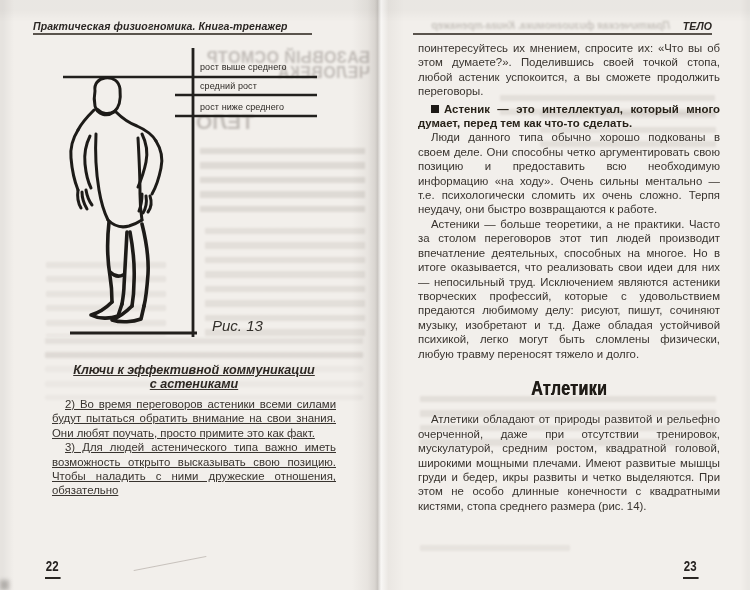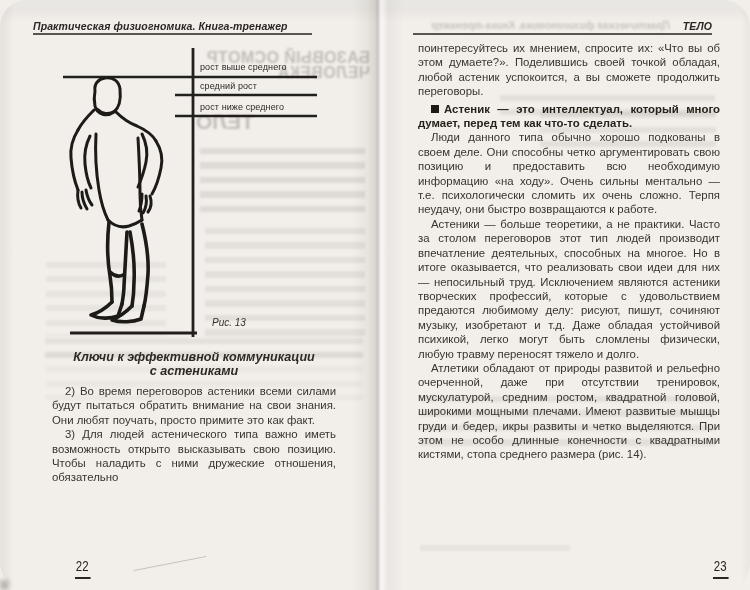--- a/index.html
+++ b/index.html
@@ -9,21 +9,20 @@
     background:#f2efeb;
     position:relative;
   }
   .spread{
     position:absolute;inset:0;
     background:
       linear-gradient(180deg, rgba(0,0,0,.035) 0 10px, rgba(0,0,0,0) 22px),
       linear-gradient(90deg, rgba(0,0,0,.05) 0 3px, rgba(0,0,0,0) 14px),
       linear-gradient(270deg, rgba(0,0,0,.03) 0 2px, rgba(0,0,0,0) 10px),
       #f2efeb;
-    border-radius: 27px;
   }
   .gutter{
     position:absolute;left:352px;top:0;width:52px;height:590px;
     background:linear-gradient(90deg,
       rgba(0,0,0,0) 0%,
       rgba(90,80,72,.07) 30%,
       rgba(90,80,72,.16) 44%,
       rgba(60,52,46,.22) 49%,
       rgba(255,255,255,.5) 56%,
       rgba(90,80,72,.05) 70%,
@@ -36,21 +35,21 @@
   }
   .runhead-left{left:33px;}
   .runhead-right{left:413px;width:299px;text-align:right;}
   .headrule{position:absolute;top:33px;height:2px;background:#5a544d;}
   .headrule-left{left:33px;width:279px;}
   .headrule-right{left:413px;width:299px;}
   
   .col{position:absolute;color:#38332e;font-size:11.4px;line-height:14.4px;text-align:justify;}
   .col p{margin:0;}
   .col p.indent{text-indent:13px;}
-  .col-left{left:52px;top:350px;width:284px;}
+  .col-left{left:52px;top:363px;width:284px;text-decoration:underline;}
   .col-right{left:418px;top:41px;width:302px;}
   h2.keys-heading{
     margin:0 auto 6px auto;max-width:252px;text-align:center;
     font-size:12.6px;line-height:14px;font-weight:bold;font-style:italic;color:#2d2823;
   }
   .keypoint{font-weight:bold;color:#272219;margin-top:3px !important;}
   .keypoint .bullet{display:inline-block;width:8px;height:8px;background:#1d1a16;margin-right:5px;}
   h3.sec-heading{
     margin:7px 0 5px 0;text-align:center;
     font-size:12.6px;font-weight:bold;font-style:italic;color:#2d2823;
@@ -66,25 +65,25 @@
   
   .diagram{position:absolute;left:30px;top:44px;width:340px;height:300px;}
   .diagram svg{position:absolute;inset:0;}
   .dlabel{
     position:absolute;left:170px;font-size:9px;color:#2d2925;letter-spacing:.1px;white-space:nowrap;
   }
   .dlabel-1{top:18px;}
   .dlabel-2{top:37px;}
   .dlabel-3{top:58px;}
   .caption{
-    position:absolute;left:182px;top:273px;font-size:10px;font-style:italic;color:#33302b;
+    position:absolute;left:182px;top:273px;font-size:15px;font-style:italic;color:#33302b;
   }
   
   .pagenum{
-    position:absolute;top:558px;font-size:14px;font-weight:normal;color:#262220;margin-left:30px;
+    position:absolute;top:558px;font-size:14px;font-weight:bold;color:#262220;
   }
   .pagenum span{
     display:inline-block;transform:scaleX(.82);transform-origin:left;
     border-bottom:2px solid #2a2622;padding:0 2px 3px 1px;
   }
   .pagenum-left{left:45px;}
   .pagenum-right{left:683px;}
   
   .ghost-text{
     position:absolute;transform:scaleX(-1);color:rgba(100,92,84,.34);
@@ -186,24 +185,25 @@
     <div class="caption">Рис. 13</div>
   </div>
 
   <div class="col col-left">
     <h2 class="keys-heading">Ключи к эффективной коммуникации с астениками</h2>
     <p class="indent">2) Во время переговоров астеники всеми силами будут пытаться обратить внимание на свои знания. Они любят поучать, просто примите это как факт.</p>
     <p class="indent">3) Для людей астенического типа важно иметь возможность открыто высказывать свою позицию. Чтобы наладить с ними дружеские отношения, обязательно</p>
   </div>
 
   <div class="col col-right">
-    <p>поинтересуйтесь их мнением, спросите их: «Что вы об этом думаете?». Поделившись своей точкой обладая, любой астеник успокоится, а вы сможете продолжить переговоры.</p>
+    <p>поинтересуйтесь их мнением, спросите их: «Что вы об этом думаете?». Поделившись своей точкой стопа, любой астеник успокоится, а вы сможете продолжить переговоры.</p>
     <p class="indent keypoint"><span class="bullet"></span><span>Астеник — это интеллектуал, который много думает, перед тем как что-то сделать.</span></p>
     <p class="indent">Люди данного типа обычно хорошо подкованы в своем деле. Они способны четко аргументировать свою позицию и предоставить всю необходимую информацию «на ходу». Очень сильны ментально — т.е. психологически сломить их очень сложно. Терпя неудачу, они быстро возвращаются к работе.</p>
     <p class="indent">Астеники — больше теоретики, а не практики. Часто за столом переговоров этот тип людей производит впечатление деятельных, способных на многое. Но в итоге оказывается, что реализовать свои идеи для них — непосильный труд. Исключением являются астеники творческих профессий, которые с удовольствием предаются любимому делу: рисуют, пишут, сочиняют музыку, изобретают и т.д. Даже обладая устойчивой психикой, легко могут быть сломлены физически, любую травму переносят тяжело и долго.</p>
+    <div class="display-heading"><span>Атлетики</span></div>
     <p class="indent">Атлетики обладают от природы развитой и рельефно очерченной, даже при отсутствии тренировок, мускулатурой, средним ростом, квадратной головой, широкими мощными плечами. Имеют развитые мышцы груди и бедер, икры развиты и четко выделяются. При этом не особо длинные конечности с квадратными кистями, стопа среднего размера (рис. 14).</p>
   </div>
 
   <div class="pagenum pagenum-left"><span>22</span></div>
   <div class="pagenum pagenum-right"><span>23</span></div>
 
   <div class="gutter"></div>
   <div class="scratch"></div>
   <div class="corner-shadow"></div>
 </div>

